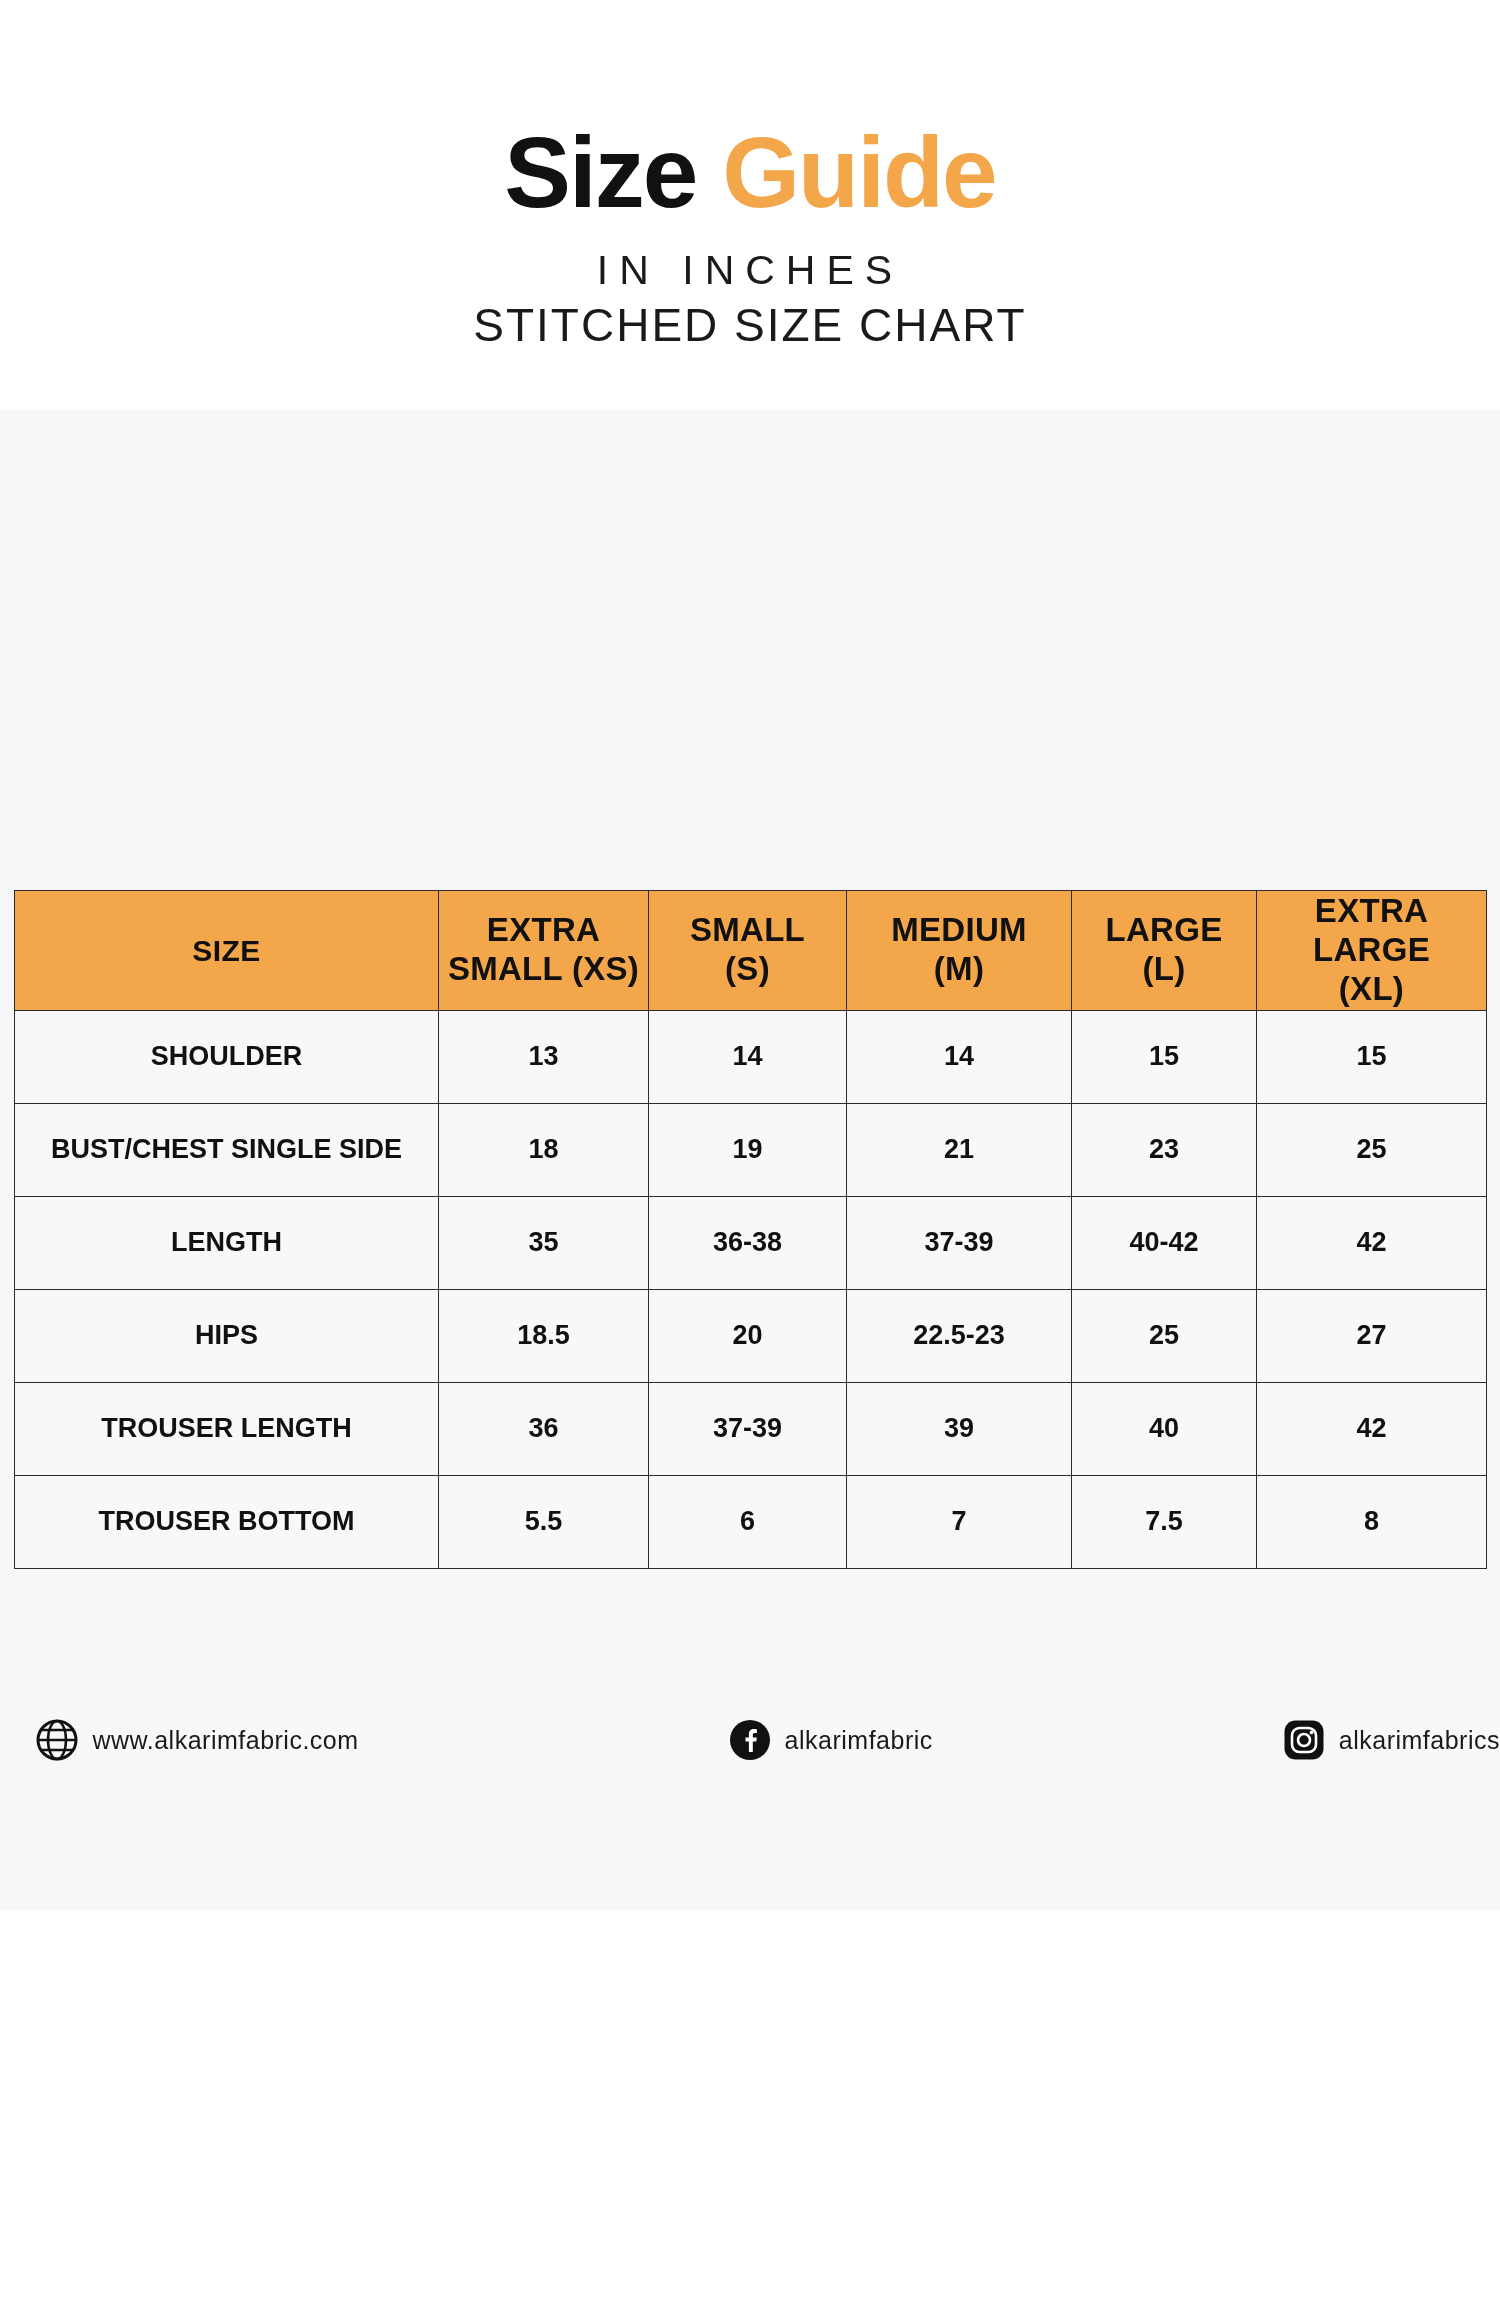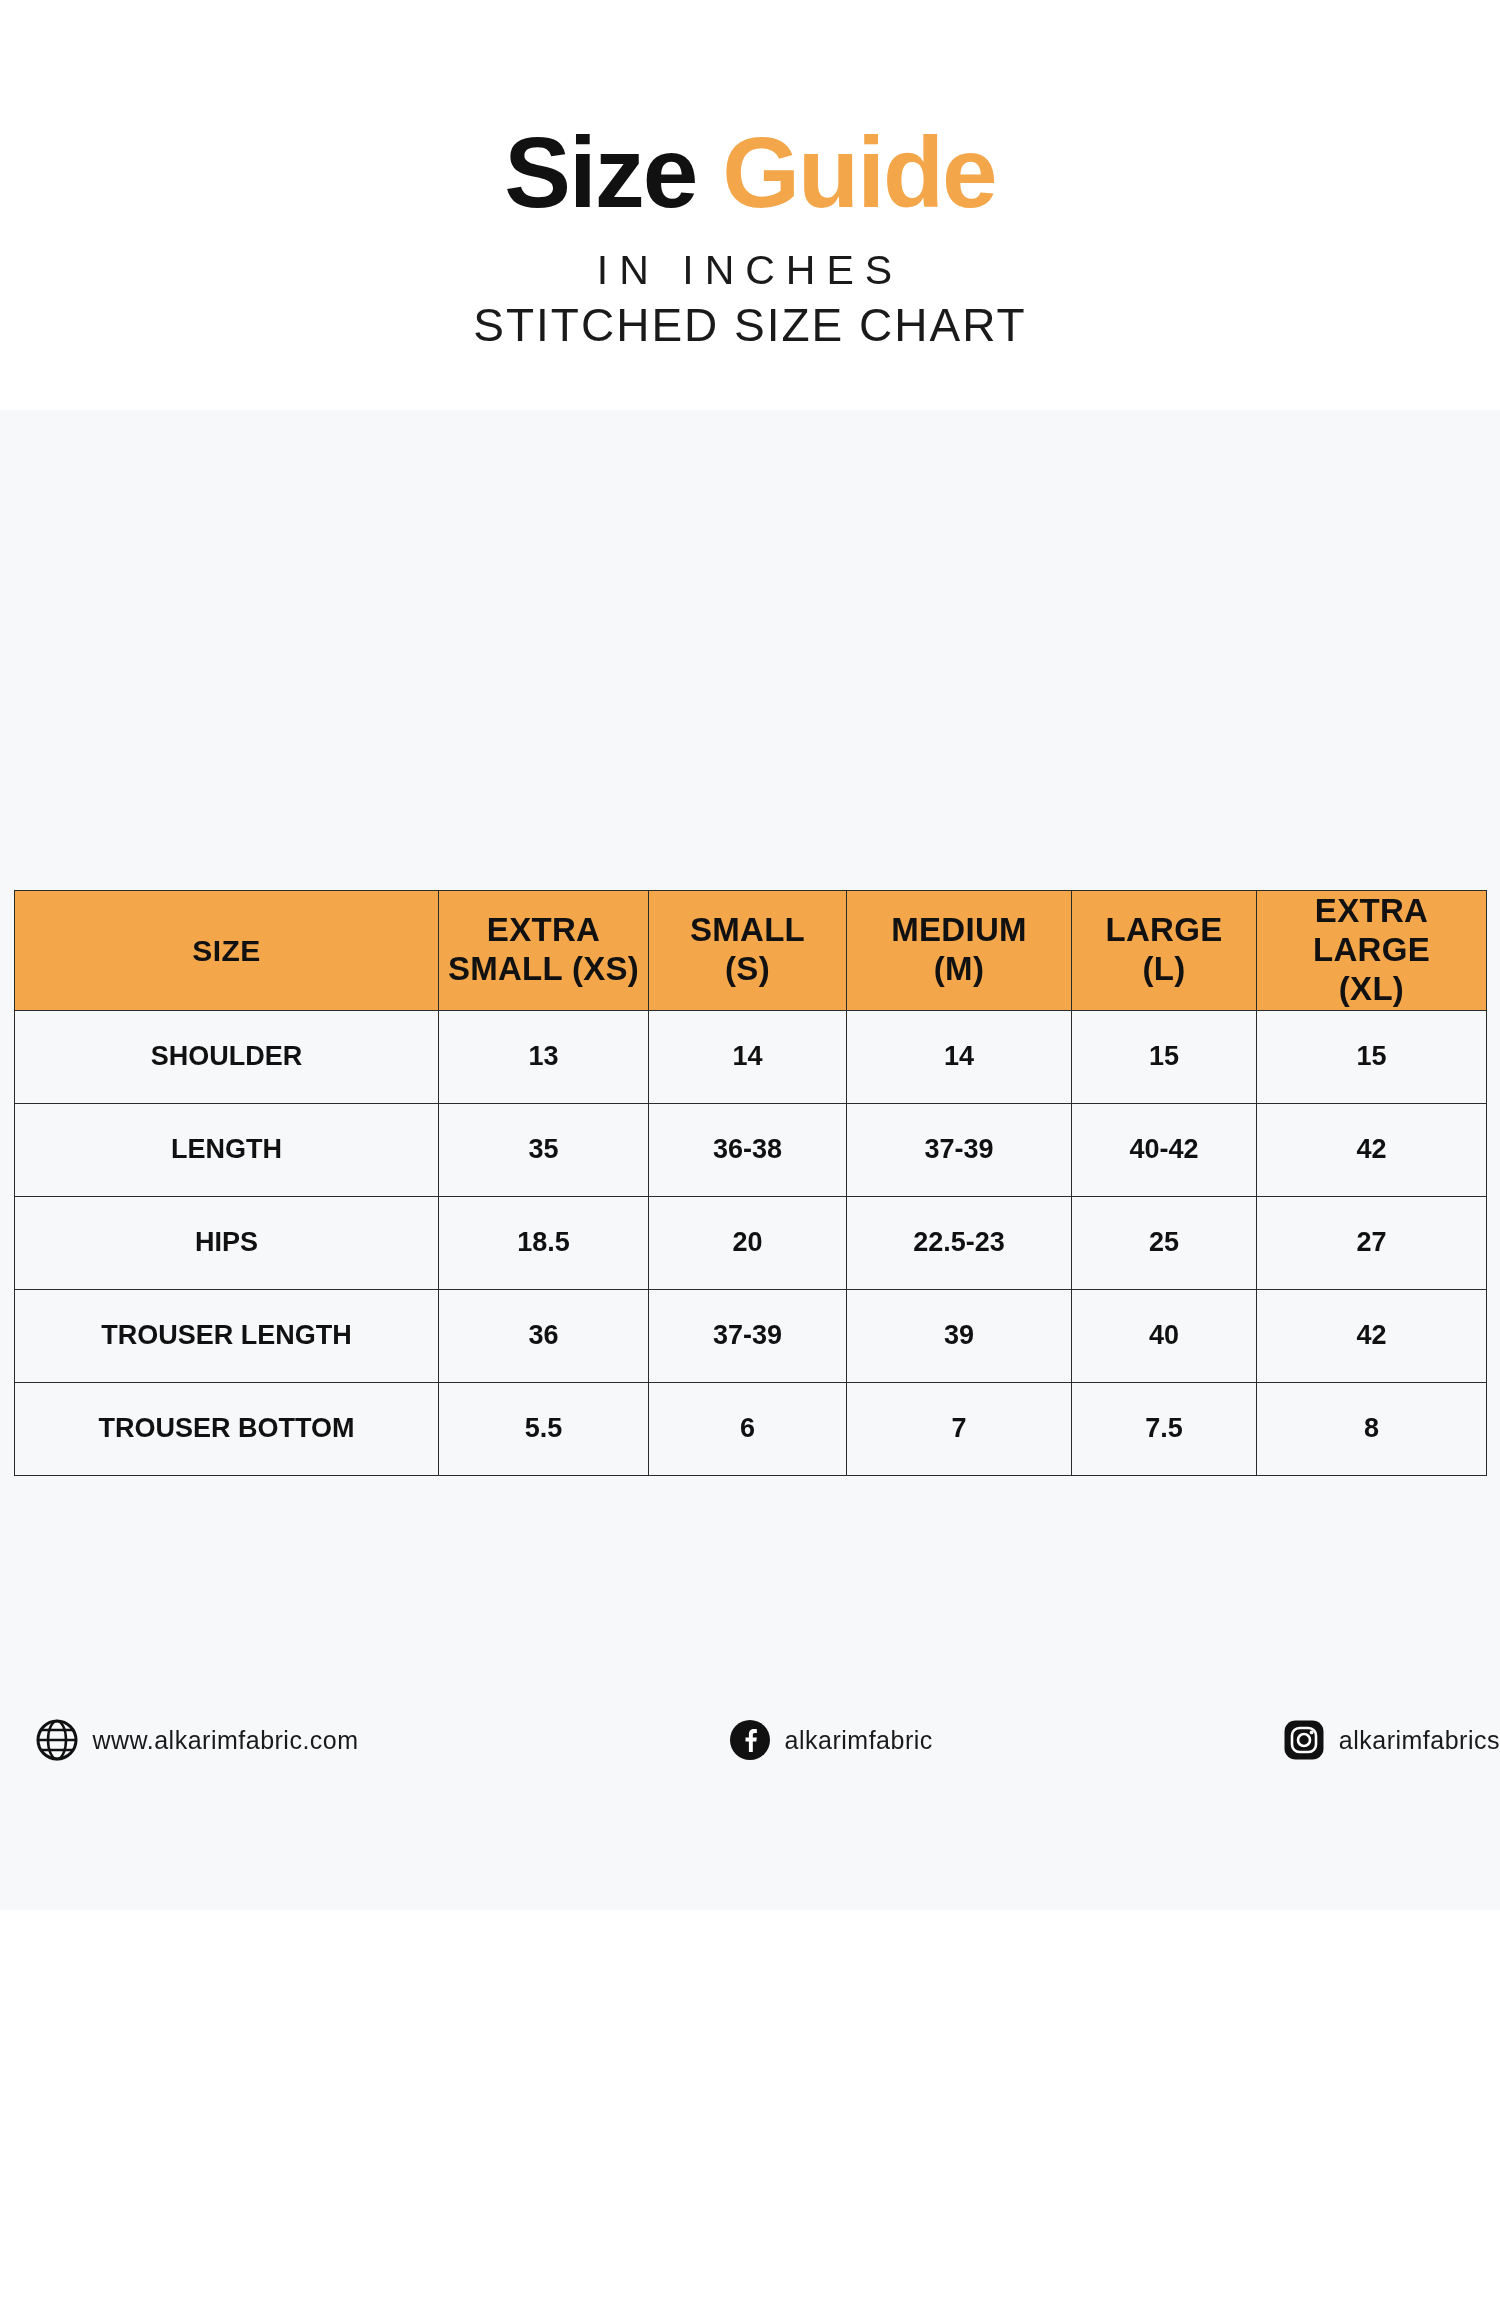--- a/index.html
+++ b/index.html
@@ -191,20 +191,28 @@
       </tr>
     </thead>
     <tbody>
       <tr>
         <td class="label-cell">SHOULDER</td>
         <td>13</td>
         <td>14</td>
         <td>14</td>
         <td>15</td>
         <td>15</td>
+      </tr>
+      <tr>
+        <td class="label-cell">BUST/CHEST SINGLE SIDE</td>
+        <td>18</td>
+        <td>19</td>
+        <td>21</td>
+        <td>23</td>
+        <td>25</td>
       </tr>
       <tr>
         <td class="label-cell">LENGTH</td>
         <td>35</td>
         <td>36-38</td>
         <td>37-39</td>
         <td>40-42</td>
         <td>42</td>
       </tr>
       <tr>

